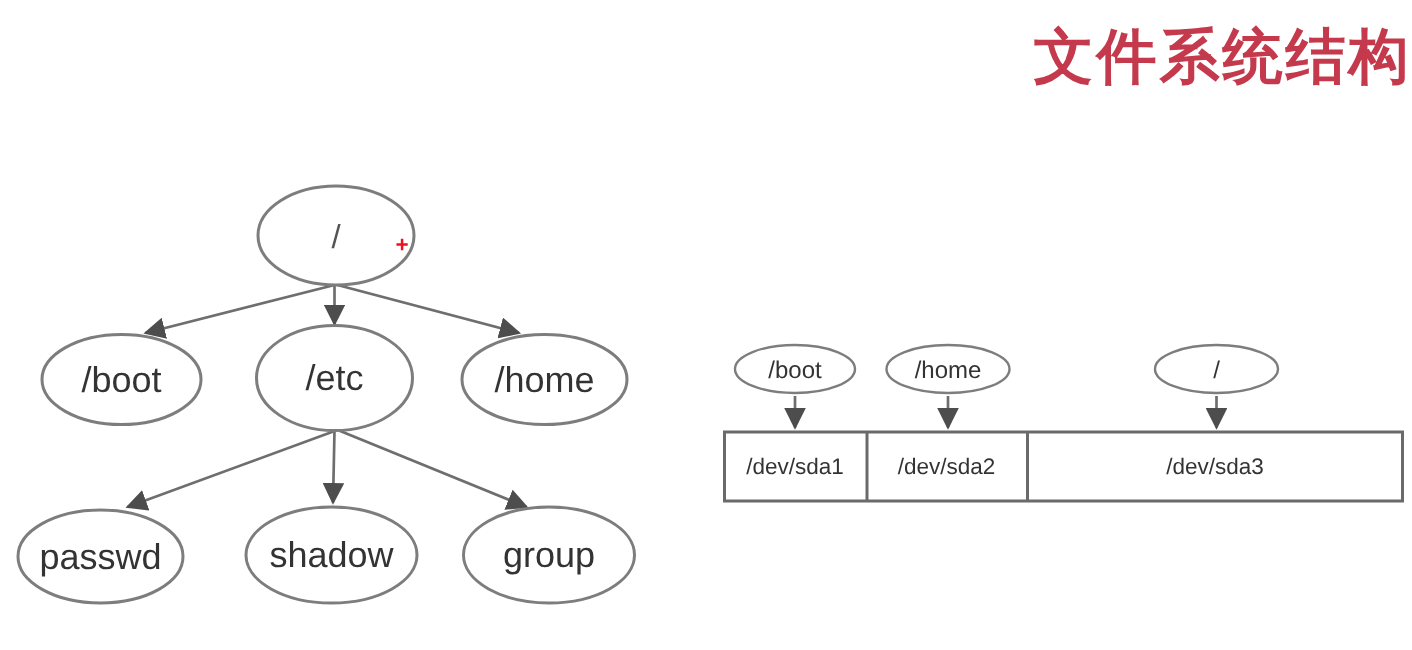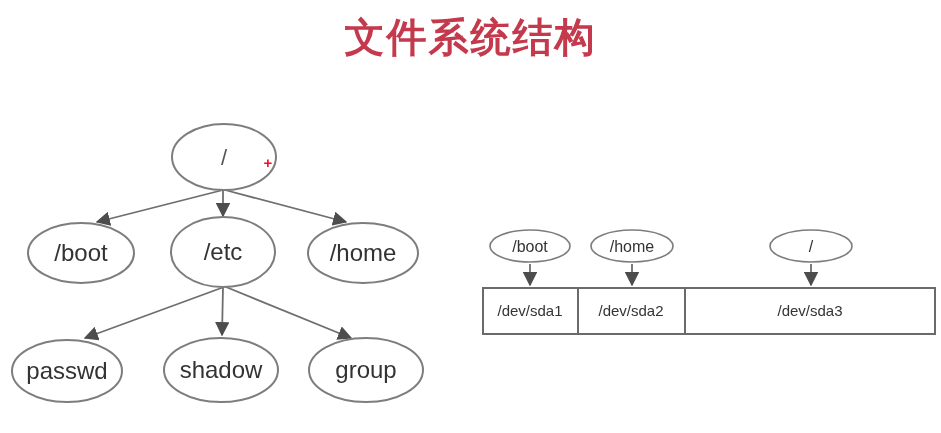--- a/index.html
+++ b/index.html
@@ -7,21 +7,21 @@
     width: 941px; height: 433px;
     background: #ffffff;
     position: relative;
     overflow: hidden;
     font-family: "Liberation Sans", sans-serif;
   }
   .title {
     position: absolute;
     top: 10px; left: 0;
     width: 100%;
-    text-align: center;
+    text-align: right;
     font-size: 40px;
     font-weight: bold;
     letter-spacing: 2px;
     color: #c43a4c;
     font-family: "Liberation Sans", sans-serif;
   }
   svg.diagram { position: absolute; top: 0; left: 0; }
   .node-ellipse { fill: #ffffff; stroke: #7d7d7d; stroke-width: 2; }
   .mount-ellipse { fill: #ffffff; stroke: #7d7d7d; stroke-width: 1.6; }
   .edge { stroke: #6e6e6e; stroke-width: 1.8; fill: none; }

